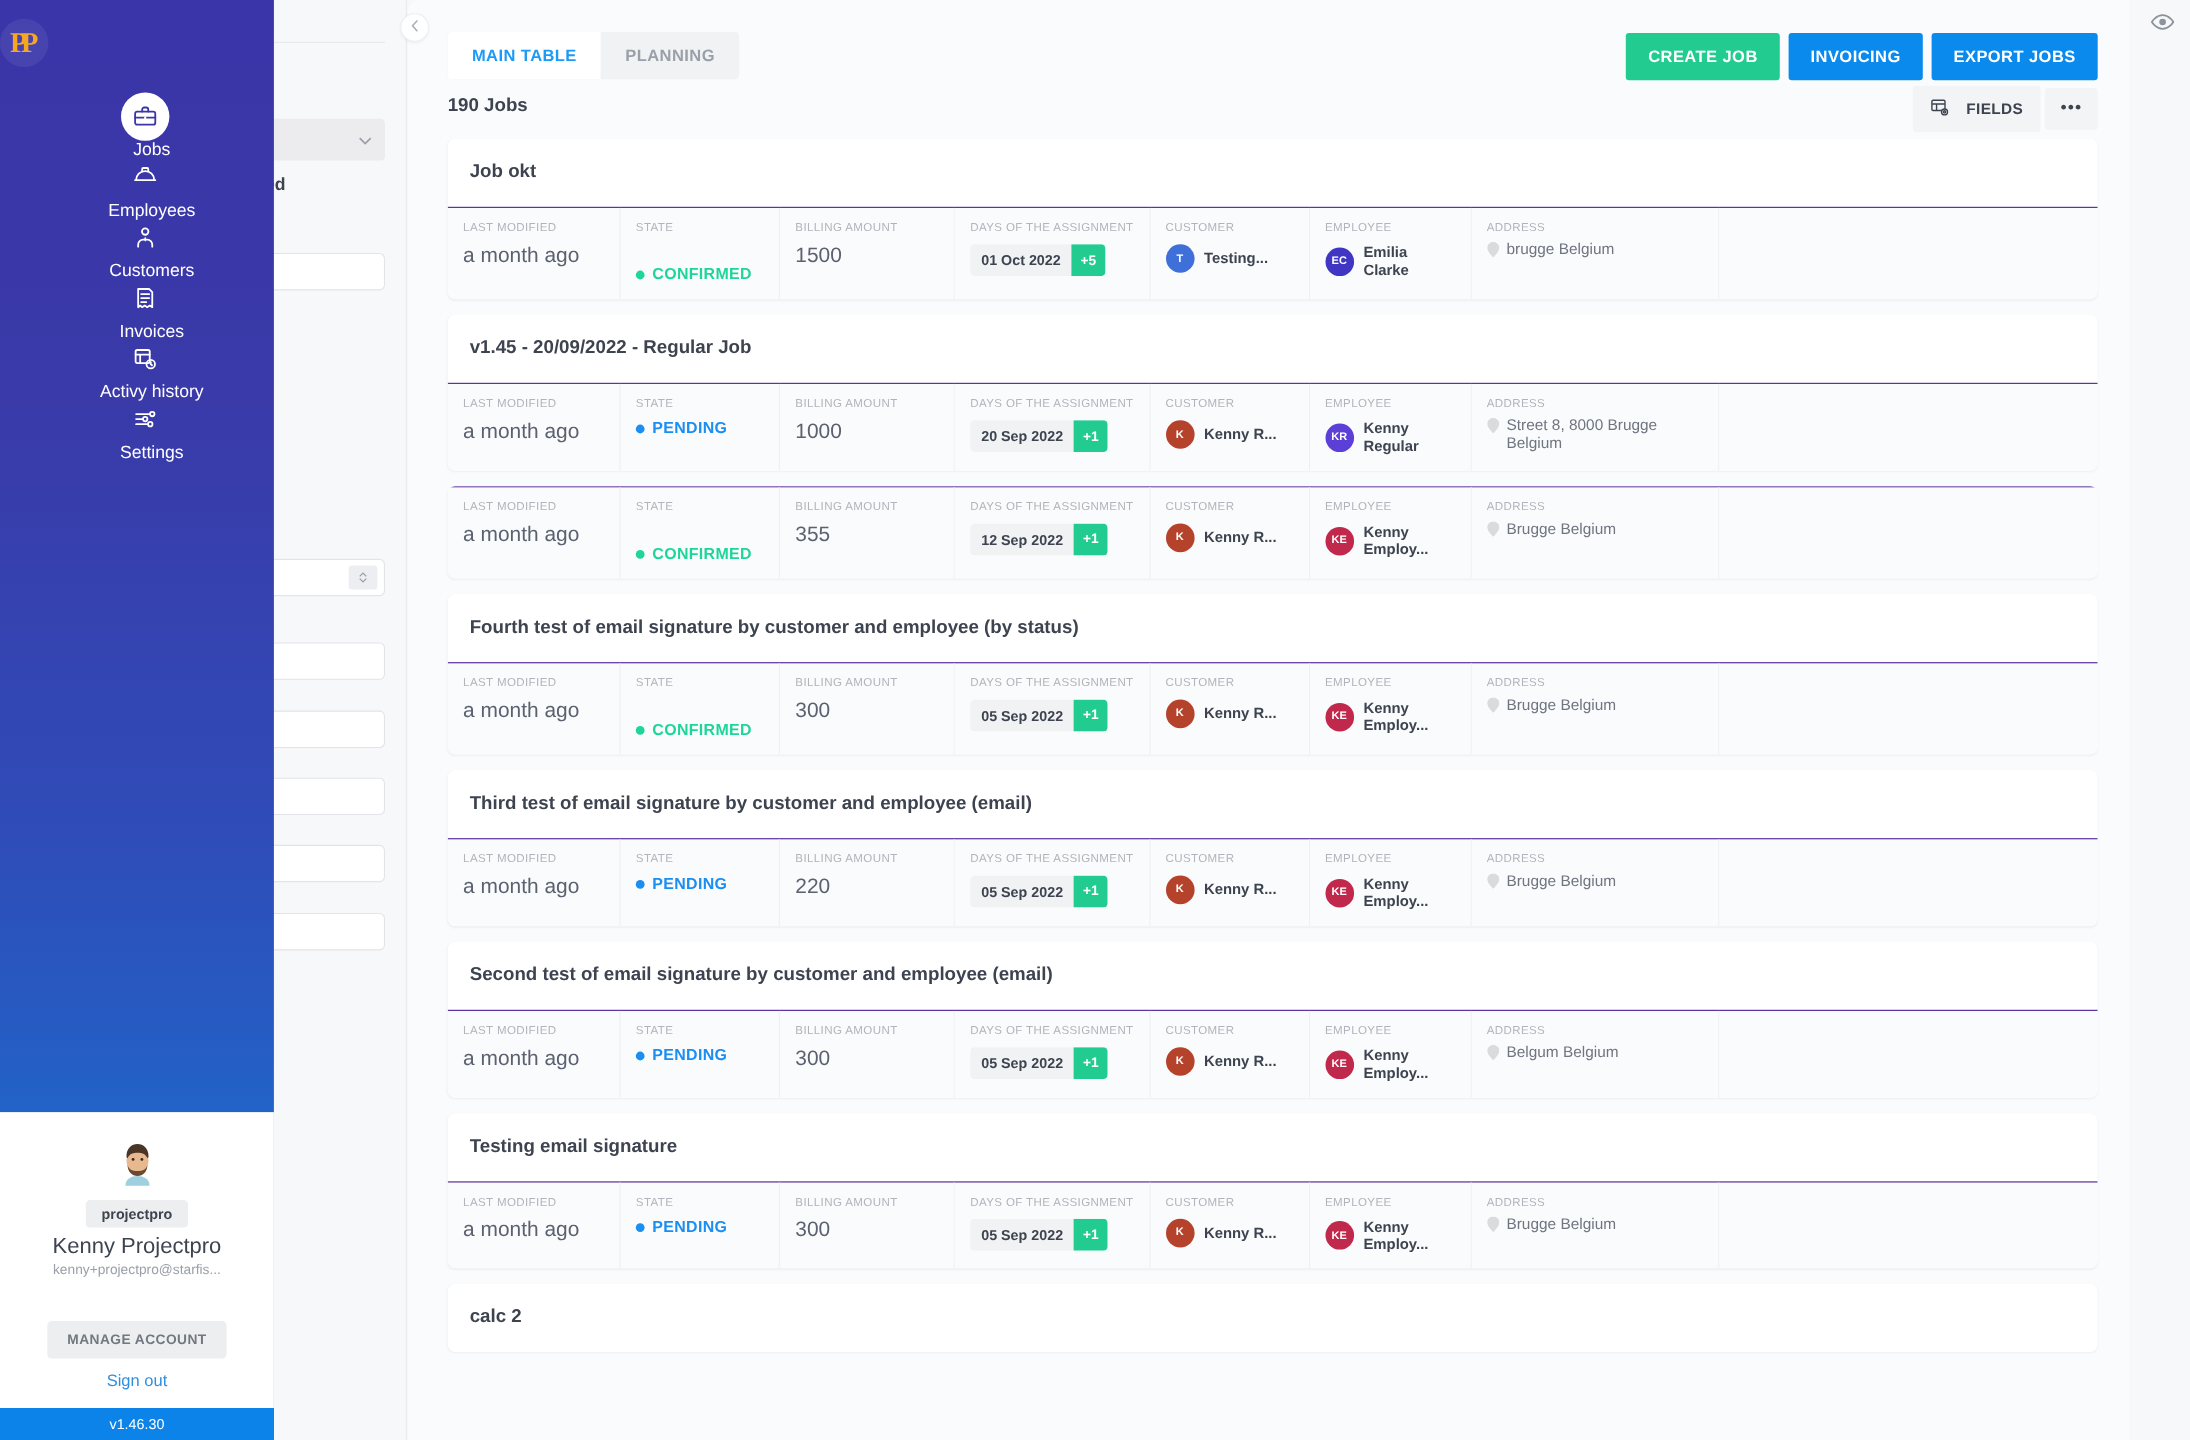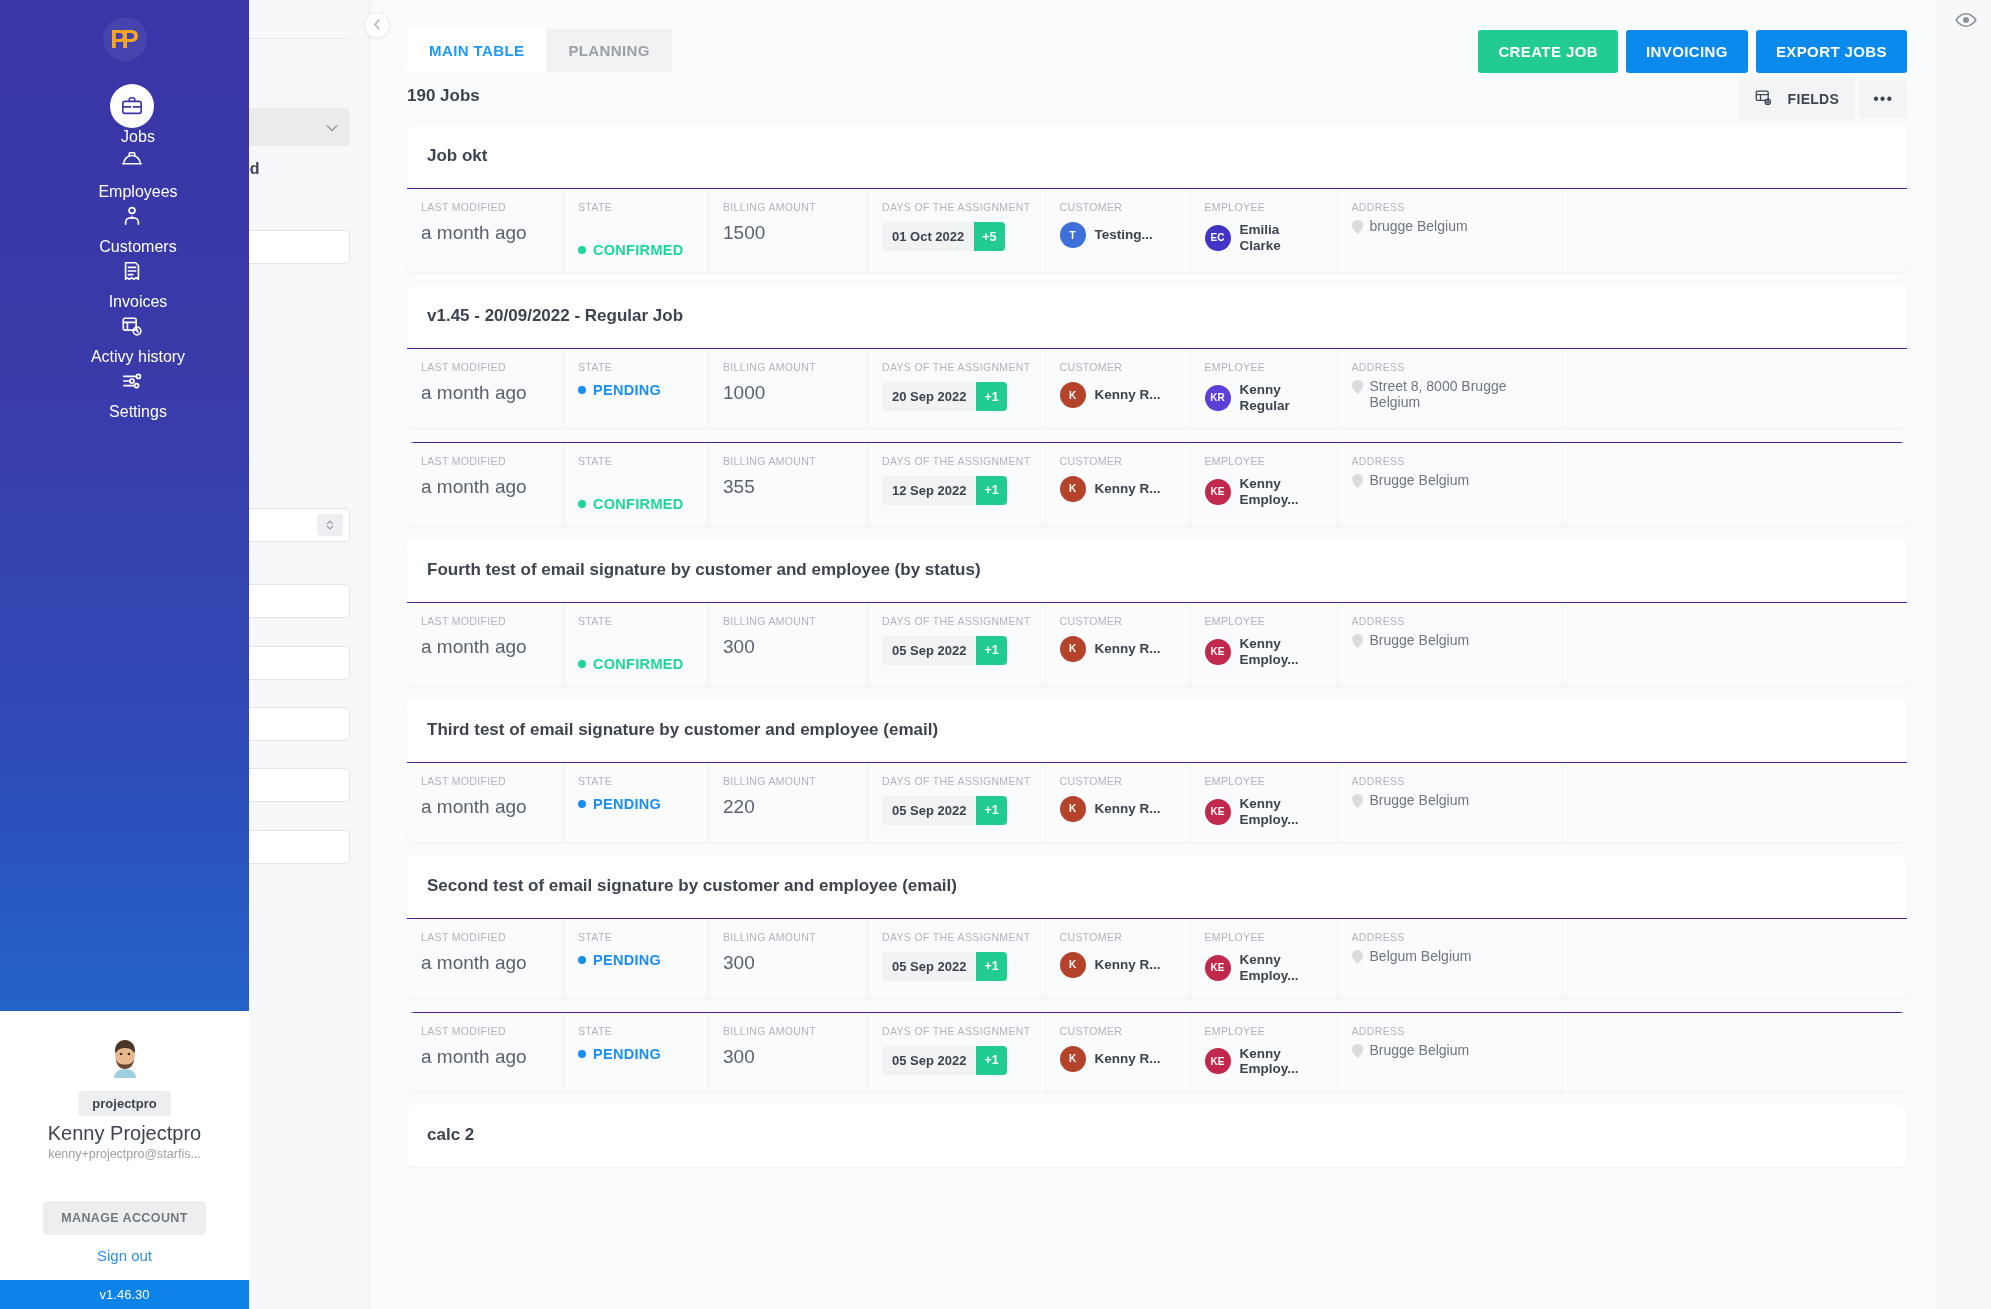--- a/index.html
+++ b/index.html
@@ -46,21 +46,21 @@
   .fp-in6 { position:absolute; left:150px; top:830px; width:200px; height:34px; background:#fff; border:1px solid #e2e4e9; border-radius:5px; }
 
   
   .sidebar {
     position: absolute; left: 0; top: 0;
     width: 249px; height: 1309px;
     background: linear-gradient(180deg,#3a35a8 0%,#3a3aa9 28%,#2f4cb8 58%,#1b6fd0 88%,#0b7fe0 100%);
     display: flex; flex-direction: column;
     z-index: 5;
   }
-  .logo-wrap { height: 78px; display:flex; align-items:center; justify-content:center; }
+  .logo-wrap { height: 78px; display:flex; align-items:center; justify-content:flex-start;font-family:Liberation Serif, serif; }
   .logo {
     width: 44px; height: 44px; border-radius: 50%;
     background: rgba(255,255,255,0.07);
     display:flex; align-items:center; justify-content:center;
     color:#f5a623; font-size:26px; font-weight:900; letter-spacing:-6px; padding-right:6px;
   }
   .nav { flex: 0 0 auto; margin-top: 6px; }
   .nav-item {
     display:flex; align-items:center; height: 55px; padding-left: 14px;
     color:#fff; font-size:16px; cursor:pointer; position:relative;flex-direction:column;
@@ -661,20 +661,21 @@
                 <span class="pin"><svg width="11" height="14" viewBox="0 0 11 14">
                     <path d="M5.5 0C2.5 0 0 2.4 0 5.3 0 9 5.5 14 5.5 14S11 9 11 5.3C11 2.4 8.5 0 5.5 0z" fill="#d9dbdf"></path>
                   </svg></span>
                 <span>Belgum Belgium</span>
               </div>
             </div>
             <div class="col c-blank"></div>
           </div>
         </div>
         <div class="job-card">
+          <div class="job-title">Testing email signature</div>
           <div class="job-cols">
             <div class="col c-modified">
               <div class="col-h">LAST MODIFIED</div>
               <div class="v-text">a month ago</div>
             </div>
             <div class="col c-state">
               <div class="col-h">STATE</div>
               <div class="state-val st-pending"><span class="dot"></span>PENDING</div>
             </div>
             <div class="col c-amount">

